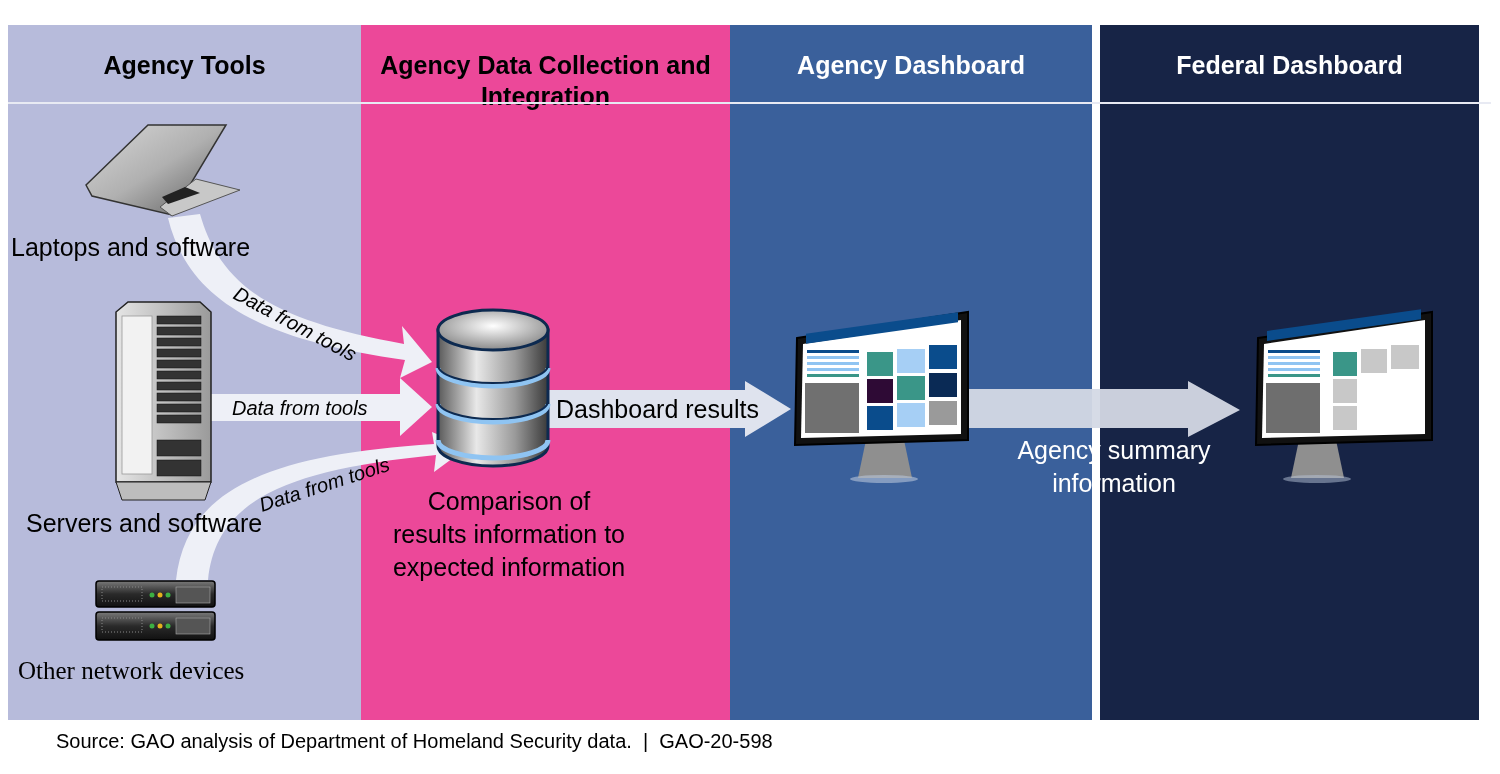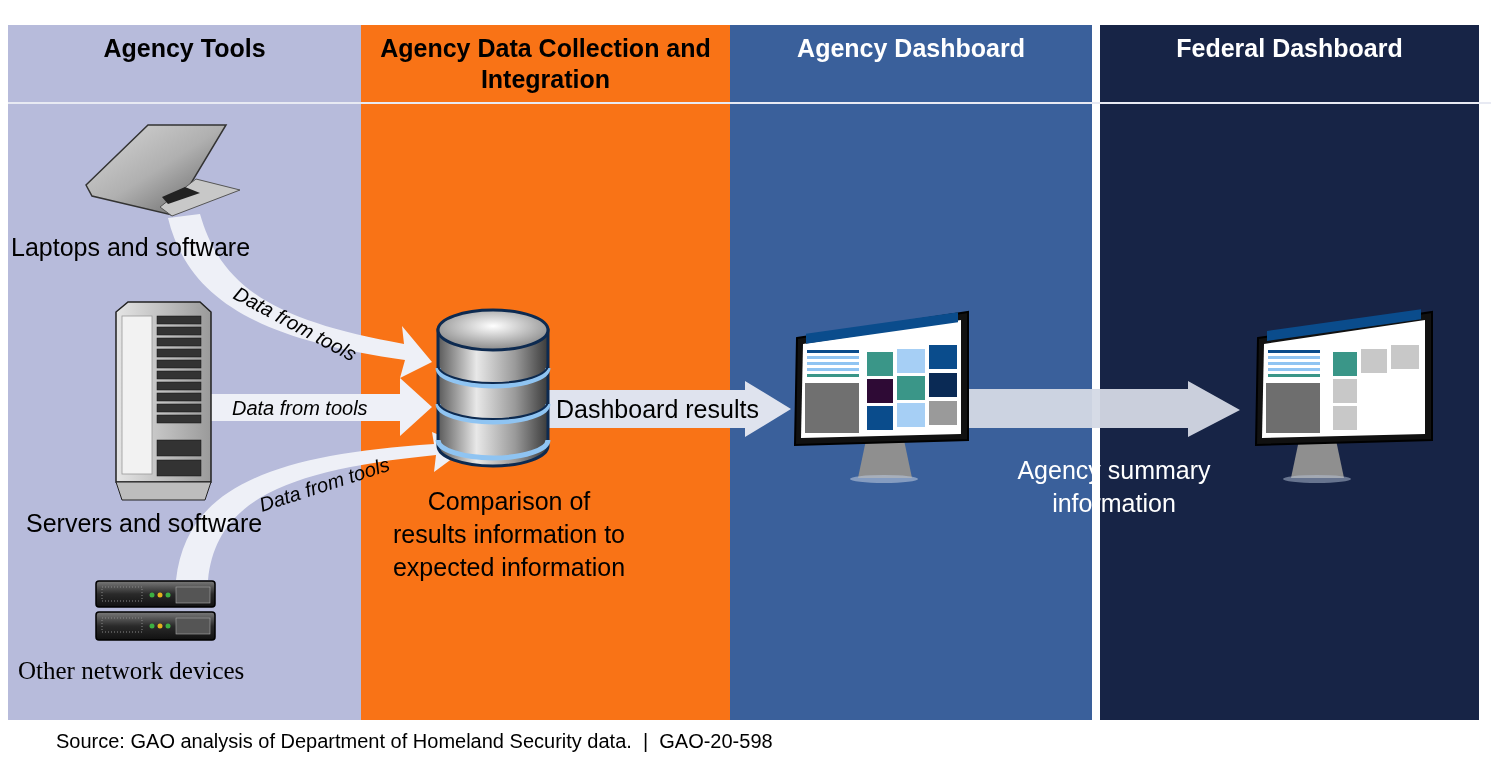--- a/index.html
+++ b/index.html
@@ -1,28 +1,28 @@
 <!DOCTYPE html>
 <html><head>
 <meta charset="utf-8">
 <style>
   html,body{margin:0;padding:0;background:#fff;}
   body{width:1500px;height:774px;position:relative;overflow:hidden;font-family:"Liberation Sans",sans-serif;}
   .col{position:absolute;top:25px;height:695px;}
-  .col .hdr{position:absolute;left:0;right:0;top:0;height:77px;text-align:center;font-weight:bold;font-size:25px;line-height:31px;padding-top:8px;box-sizing:border-box;}
+  .col .hdr{position:absolute;left:0;right:0;top:0;height:77px;text-align:center;font-weight:bold;font-size:25px;line-height:31px;padding-top:25px;box-sizing:border-box;}
   .sep{position:absolute;left:8px;width:1483px;top:102px;height:2px;background:#e8eaf3;}
   #c1{left:8px;width:353px;background:#b7bbdb;}
-  #c2{left:361px;width:369px;background:#f97316;}
+  #c2{left:361px;width:369px;background:#ec4899;}
   #c3{left:730px;width:362px;background:#3a609b;}
   #c4{left:1100px;width:379px;background:#172446;}
   #c1 .hdr,#c2 .hdr{color:#000;}
   #c3 .hdr,#c4 .hdr{color:#fff;}
   #art{position:absolute;left:0;top:0;width:1500px;height:774px;}
   .lbl{position:absolute;font-size:25px;color:#000;text-align:center;white-space:nowrap;line-height:31px;}
-  .wlbl{color:#fff;margin-top:20px;}
+  .wlbl{color:#fff;}
   #source{position:absolute;left:8px;top:730px;font-size:20px;color:#000;}
 </style>
 </head>
 <body>
 
 <div class="col" id="c1">
   <div class="hdr">Agency Tools</div>
 </div>
 <div class="col" id="c2">
   <div class="hdr"><span style="display:inline-block;width:340px;">Agency Data Collection and Integration</span></div>

